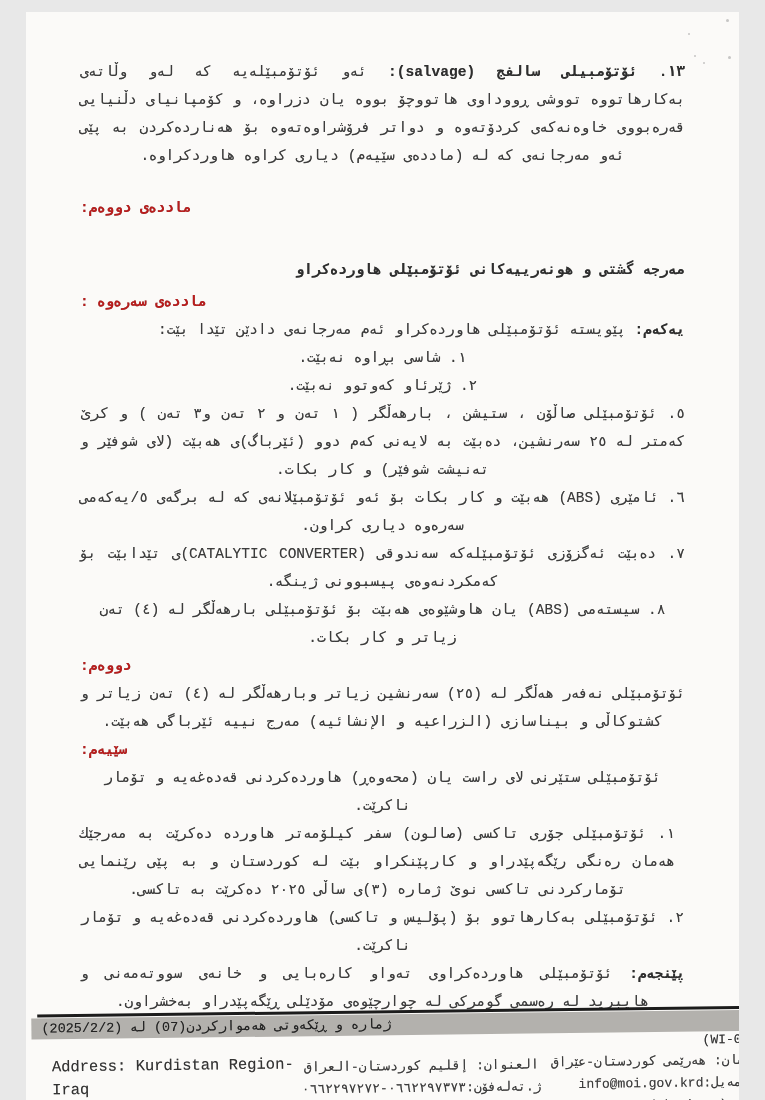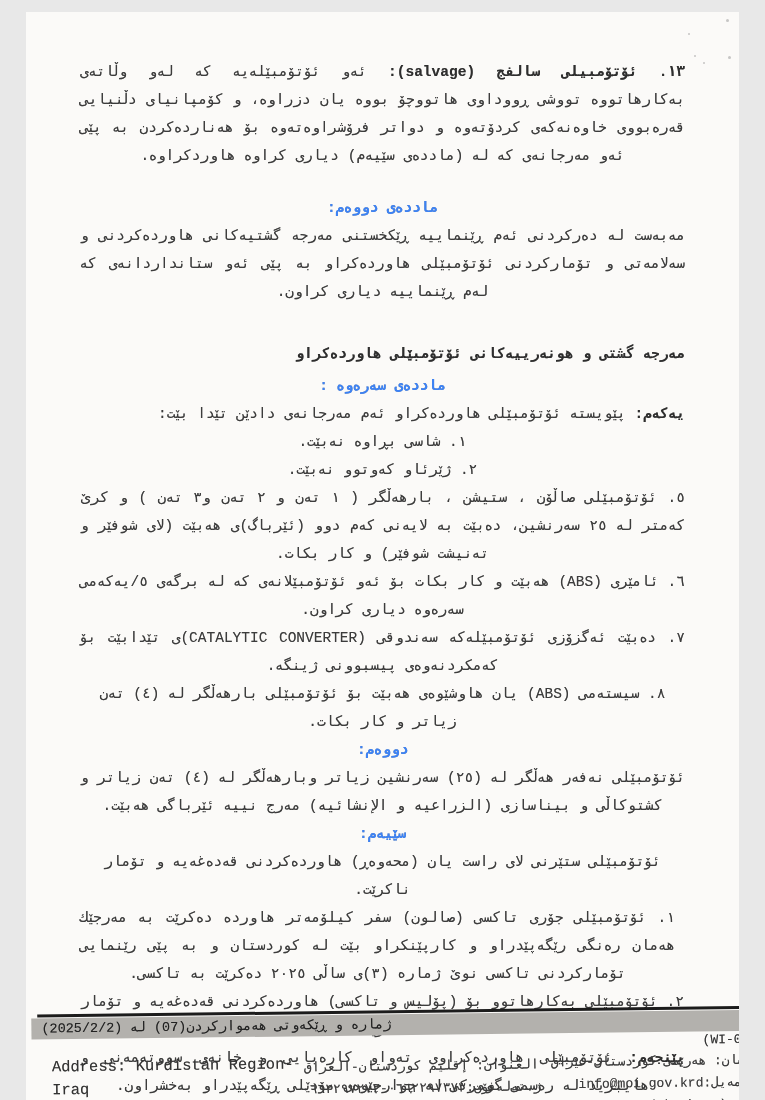--- a/index.html
+++ b/index.html
@@ -14,21 +14,21 @@
     color:#3c3c3c;
     font-size:14.5px;
     line-height:28px;
     text-shadow:0 0 .6px rgba(70,70,70,.55);
   }
   .content{padding:46px 54px 0 54px;}
   .just{text-align:justify;text-align-last:center;}
   .right{text-align:right;}
   .center{text-align:center;}
   b,.bold{font-weight:bold;color:#2e2e2e;}
-  .h-line{font-weight:bold;color:#3b82f6;text-align:center;}
+  .h-line{font-weight:bold;color:#b91c1c;text-align:left;}
   .sec{margin:0;}
   .gap-lg{margin-top:24px;}
   .center-heading{font-weight:bold;color:#2e2e2e;text-align:right;margin-top:34px;margin-bottom:4px;}
   .sub-indent{padding-right:10px;}
 
   
   .footer{
     position:absolute;left:0;top:998px;width:765px;
     transform:rotate(-0.7deg);
     font-size:13px;line-height:22px;
@@ -62,21 +62,20 @@
   <div class="speck" style="left:722px;top:30px;width:3px;height:3px;"></div>
   <div class="speck" style="left:668px;top:43px;width:2px;height:2px;"></div>
   <div class="speck" style="left:702px;top:44px;width:3px;height:3px;"></div>
   <div class="speck" style="left:677px;top:50px;width:2px;height:2px;"></div>
 
   <div class="content">
 
     <p class="sec just"><b>١٣. ئۆتۆمبیلی سالفج (salvage):</b><span> ئەو ئۆتۆمبێلەیە کە لەو وڵاتەی بەکارهاتووە تووشی ڕووداوی هاتووچۆ بووە یان دزراوە، و کۆمپانیای دڵنیایی قەرەبووی خاوەنەکەی کردۆتەوە و دواتر فرۆشراوەتەوە بۆ هەناردەکردن بە پێی ئەو مەرجانەی کە لە (ماددەی سێیەم) دیاری کراوە هاوردکراوە.</span></p>
 
     <div class="gap-lg h-line">ماددەی دووەم:</div>
-    <p class="sec just">مەبەست لە دەرکردنی ئەم ڕێنماییە ڕێکخستنی مەرجە گشتیەکانی هاوردەکردنی و سەلامەتی و تۆمارکردنی ئۆتۆمبێلی هاوردەکراو بە پێی ئەو ستانداردانەی کە لەم ڕێنماییە دیاری کراون.</p>
 
     <div class="center-heading">مەرجە گشتی و هونەرییەکانی ئۆتۆمبێلی هاوردەکراو</div>
 
     <div class="h-line">ماددەی سەرەوە :</div>
 
     <div class="right"><b>یەکەم:</b><span> پێویستە ئۆتۆمبێلی هاوردەکراو ئەم مەرجانەی دادێن تێدا بێت:</span></div>
 
     <div class="center">١. شاسی بڕاوە نەبێت.</div>
     <div class="center">٢. ژێرئاو کەوتوو نەبێت.</div>
     <div class="just">٥. ئۆتۆمبێلی صاڵۆن ، ستیشن ، بارهەڵگر ( ١ تەن و ٢ تەن و٣ تەن ) و کرێ کەمتر لە ٢٥ سەرنشین، دەبێت بە لایەنی کەم دوو (ئێرباگ)ی هەبێت (لای شوفێر و تەنیشت شوفێر) و کار بکات.</div>

